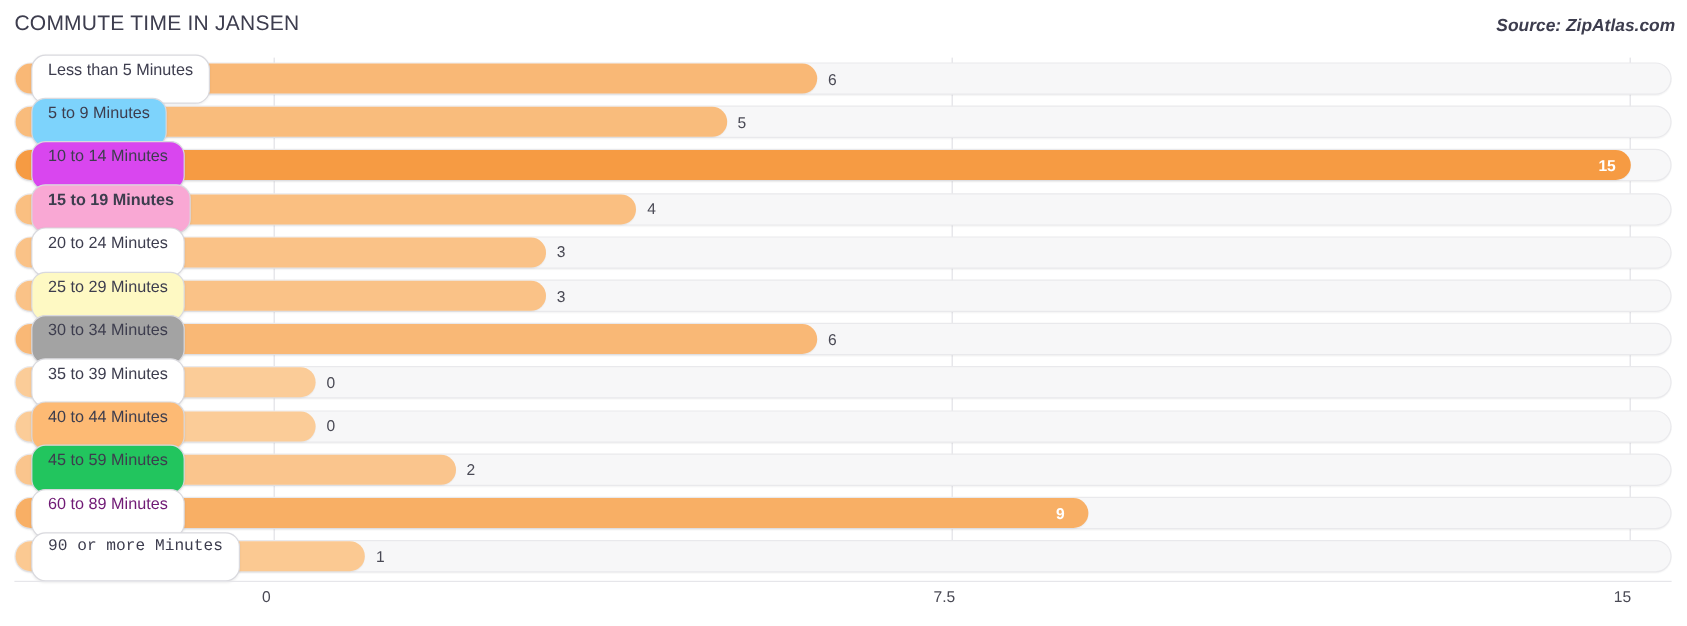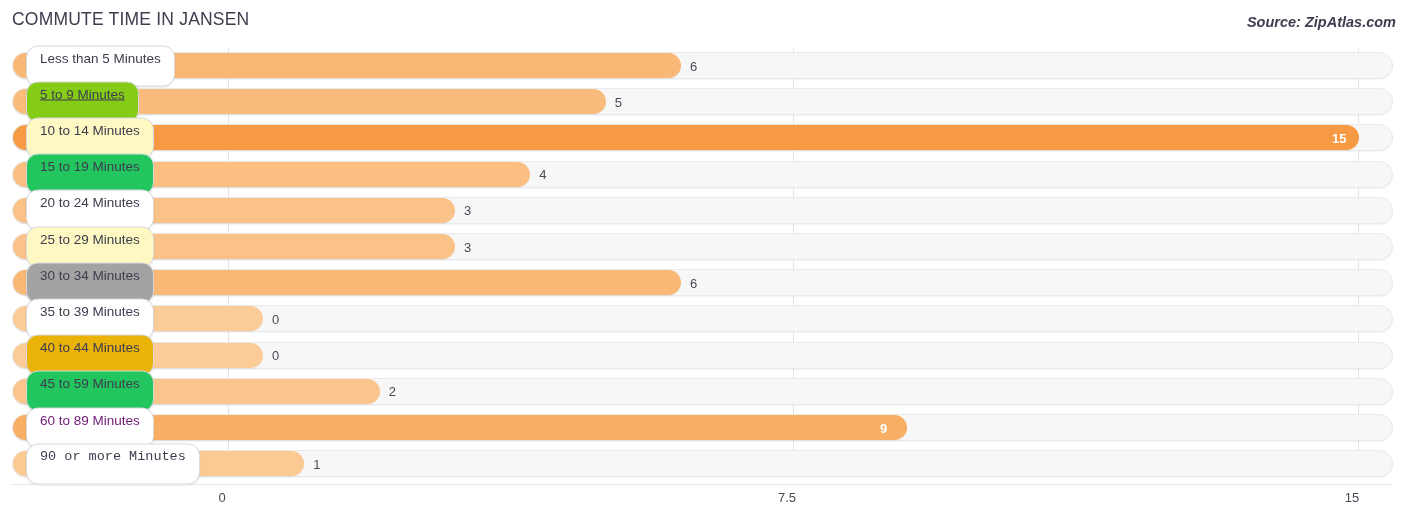--- a/index.html
+++ b/index.html
@@ -103,33 +103,33 @@
         <div class="row" style="top: 4px;">
           <div class="track" style="background: rgb(247, 247, 248); border-color: rgb(233, 233, 236);"></div>
           <div class="bar" style="width: 668px; background: rgb(249, 184, 118);"></div>
           <div class="bar-value" style="color: rgb(74, 74, 85); left: 678px;">6</div>
           <div class="cat-pill" style="background: rgb(255, 255, 255); border-color: rgb(217, 217, 222); color: rgb(61, 61, 78);">Less than 5 Minutes</div>
         </div>
         <div class="row" style="top: 40.2px;">
           <div class="track" style="background: rgb(247, 247, 248); border-color: rgb(233, 233, 236);"></div>
           <div class="bar" style="width: 592.667px; background: rgb(249, 188, 124);"></div>
           <div class="bar-value" style="color: rgb(74, 74, 85); left: 602.667px;">5</div>
-          <div class="cat-pill" style="background: #84cc16; border-color: rgb(217, 217, 222); color: rgb(61, 61, 78); text-decoration: underline;">5 to 9 Minutes</div>
+          <div class="cat-pill" style="background: #7dd3fc; border-color: rgb(217, 217, 222); color: rgb(61, 61, 78);">5 to 9 Minutes</div>
         </div>
         <div class="row" style="top: 76.4px;">
           <div class="track" style="background: rgb(247, 247, 248); border-color: rgb(233, 233, 236);"></div>
           <div class="bar" style="width: 1346px; background: rgb(246, 155, 67);"></div>
           <div class="bar-value inside" style="color: rgb(255, 255, 255); left: 1320px;">15</div>
-          <div class="cat-pill" style="background: #fef9c3; border-color: rgb(217, 217, 222); color: rgb(61, 61, 78);">10 to 14 Minutes</div>
+          <div class="cat-pill" style="background: #d946ef; border-color: rgb(217, 217, 222); color: rgb(61, 61, 78);">10 to 14 Minutes</div>
         </div>
         <div class="row" style="top: 112.6px;">
           <div class="track" style="background: rgb(247, 247, 248); border-color: rgb(233, 233, 236);"></div>
           <div class="bar" style="width: 517.333px; background: rgb(250, 191, 129);"></div>
           <div class="bar-value" style="color: rgb(74, 74, 85); left: 527.333px;">4</div>
-          <div class="cat-pill" style="background: #22c55e; border-color: rgb(217, 217, 222); color: rgb(61, 61, 78);">15 to 19 Minutes</div>
+          <div class="cat-pill" style="background: #f9a8d4; border-color: rgb(217, 217, 222); color: rgb(61, 61, 78); font-weight: bold;">15 to 19 Minutes</div>
         </div>
         <div class="row" style="top: 148.8px;">
           <div class="track" style="background: rgb(247, 247, 248); border-color: rgb(233, 233, 236);"></div>
           <div class="bar" style="width: 442px; background: rgb(250, 194, 135);"></div>
           <div class="bar-value" style="color: rgb(74, 74, 85); left: 452px;">3</div>
           <div class="cat-pill" style="background: rgb(255, 255, 255); border-color: rgb(217, 217, 222); color: rgb(61, 61, 78);">20 to 24 Minutes</div>
         </div>
         <div class="row" style="top: 185px;">
           <div class="track" style="background: rgb(247, 247, 248); border-color: rgb(233, 233, 236);"></div>
           <div class="bar" style="width: 442px; background: rgb(250, 194, 135);"></div>
@@ -145,21 +145,21 @@
         <div class="row" style="top: 257.4px;">
           <div class="track" style="background: rgb(247, 247, 248); border-color: rgb(233, 233, 236);"></div>
           <div class="bar" style="width: 250px; background: rgb(251, 204, 152);"></div>
           <div class="bar-value" style="color: rgb(74, 74, 85); left: 260px;">0</div>
           <div class="cat-pill" style="background: rgb(255, 255, 255); border-color: rgb(217, 217, 222); color: rgb(61, 61, 78);">35 to 39 Minutes</div>
         </div>
         <div class="row" style="top: 293.6px;">
           <div class="track" style="background: rgb(247, 247, 248); border-color: rgb(233, 233, 236);"></div>
           <div class="bar" style="width: 250px; background: rgb(251, 204, 152);"></div>
           <div class="bar-value" style="color: rgb(74, 74, 85); left: 260px;">0</div>
-          <div class="cat-pill" style="background: #eab308; border-color: rgb(217, 217, 222); color: rgb(61, 61, 78);">40 to 44 Minutes</div>
+          <div class="cat-pill" style="background: #fdba74; border-color: rgb(217, 217, 222); color: rgb(61, 61, 78);">40 to 44 Minutes</div>
         </div>
         <div class="row" style="top: 329.8px;">
           <div class="track" style="background: rgb(247, 247, 248); border-color: rgb(233, 233, 236);"></div>
           <div class="bar" style="width: 366.667px; background: rgb(250, 197, 141);"></div>
           <div class="bar-value" style="color: rgb(74, 74, 85); left: 376.667px;">2</div>
           <div class="cat-pill" style="background: #22c55e; border-color: rgb(217, 217, 222); color: rgb(61, 61, 78);">45 to 59 Minutes</div>
         </div>
         <div class="row" style="top: 366px;">
           <div class="track" style="background: rgb(247, 247, 248); border-color: rgb(233, 233, 236);"></div>
           <div class="bar" style="width: 894px; background: rgb(248, 175, 101);"></div>

